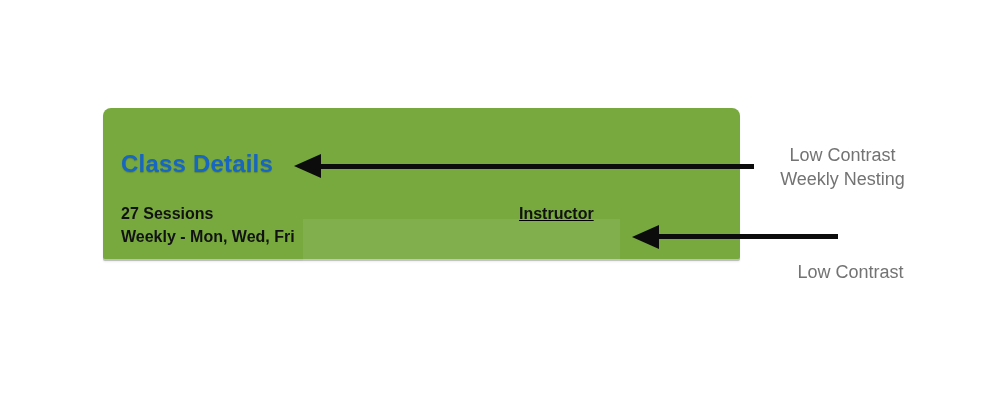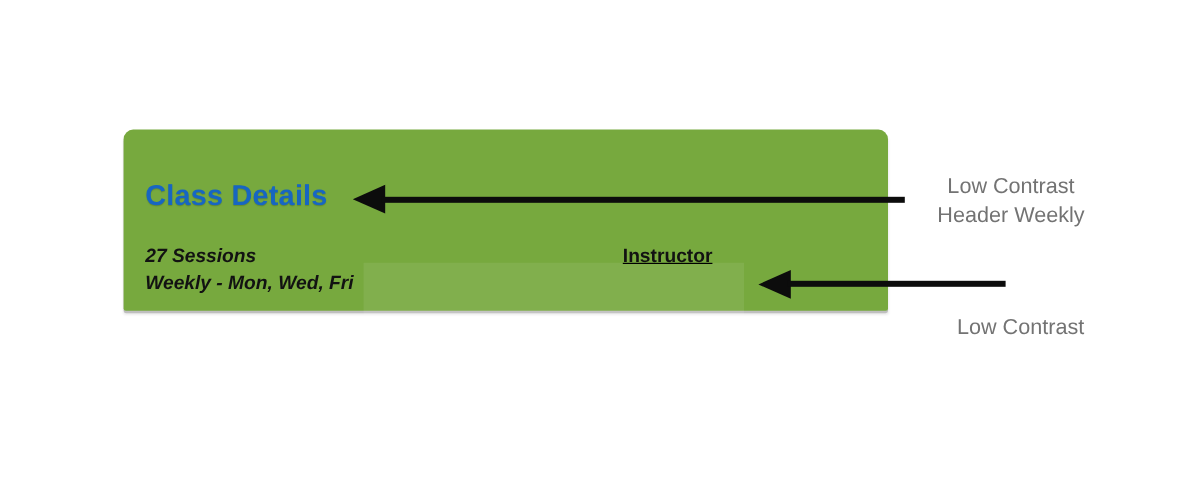--- a/index.html
+++ b/index.html
@@ -26,21 +26,21 @@
     color: #1766c2;
     text-shadow: 0 1px 1px rgba(0,0,0,0.18);
   }
   .highlight {
     position: absolute;
     left: 200px; top: 111px;
     width: 317px; height: 54px;
     background: rgba(255,255,255,0.08);
   }
   .col { position: absolute; top: 94px; }
-  .col-1 { left: 18px; font-style: italic; }
+  .col-1 { left: 18px; }
   .col-2 { left: 217px; }
   .col-3 { left: 416px; text-decoration: underline; }
   .cell-label, .cell-value {
     font-size: 16px;
     font-weight: 700;
     line-height: 23px;
     white-space: nowrap;
   }
   .dark { color: #121212; }
   .blue { color: #1e5aa5; }
@@ -98,20 +98,20 @@
     <span class="arrow-shaft a1-shaft"></span>
   </div>
 
   <div>
     <span class="arrow-head a2-head"></span>
     <span class="arrow-shaft a2-shaft"></span>
   </div>
 
   <div class="note note-1">
     <div>Low Contrast</div>
-    <div>Header Weekly</div>
+    <div>Weekly Nesting</div>
   </div>
 
   <div class="note note-2">
     <div>Low Contrast</div>
   </div>
 
 </div>
 
 </body></html>

